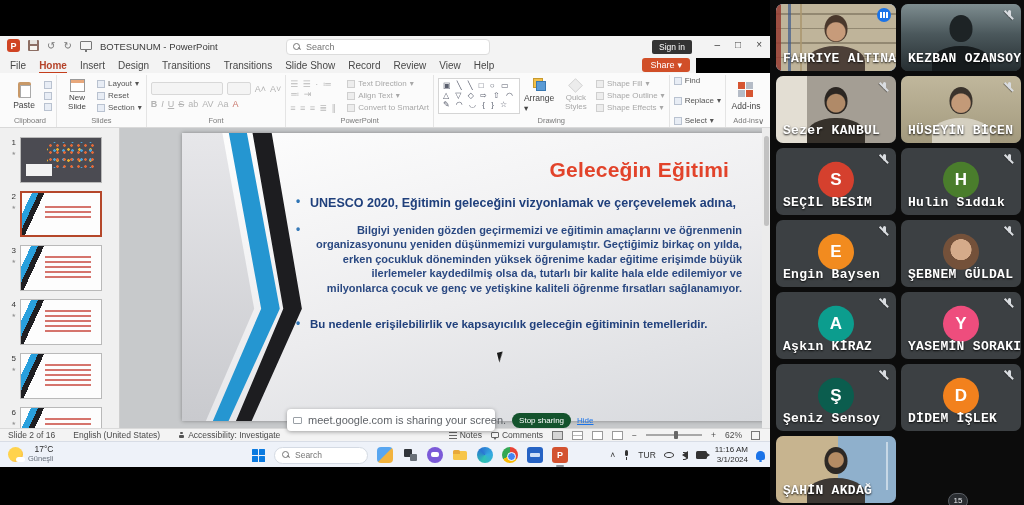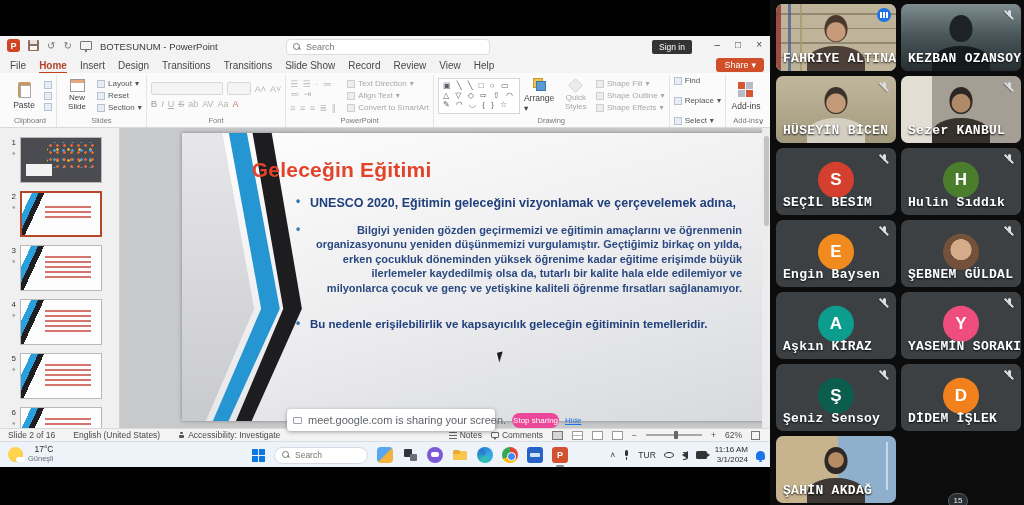--- a/index.html
+++ b/index.html
@@ -22,21 +22,21 @@
   .tb-title { position:absolute; left:100px; top:5px; font-size:9.5px; color:#3b3b3b; }
   .tb-search { position:absolute; left:286px; top:3px; width:204px; height:16px; background:#fff; border:1px solid #dcdcdc; border-radius:4px; display:flex; align-items:center; padding-left:6px; gap:5px; }
   .ic-search { position:relative; width:8px; height:8px; }
   .ic-search::before { content:""; position:absolute; left:0; top:0; width:5px; height:5px; border:1.2px solid #777; border-radius:50%; }
   .ic-search::after { content:""; position:absolute; left:5px; top:5px; width:3px; height:1.2px; background:#777; transform:rotate(45deg); }
   .tb-search input { border:none; outline:none; background:transparent; font-size:9px; color:#555; width:150px; font-family:"Liberation Sans",sans-serif; }
   .signin { position:absolute; right:78px; top:4px; height:14px; background:#333; color:#fff; font-size:8.5px; padding:0 7px; border-radius:2px; display:flex; align-items:center; }
   .winctl { position:absolute; right:8px; top:3px; display:flex; gap:15px; font-size:10px; color:#444; }
 
   
-  .menubar { position:absolute; left:0; top:58px; width:770px; height:15px; background:#f3f3f3; display:flex; gap:13px; padding-left:10px; align-items:center; }
+  .menubar { position:absolute; left:0; top:58px; width:696px; height:15px; background:#f3f3f3; display:flex; gap:13px; padding-left:10px; align-items:center; }
   .mtab { font-size:10px; color:#484848; position:relative; }
   .mtab.active { color:#b5432a; font-weight:bold; }
   .mtab.active::after { content:""; position:absolute; left:0; right:0; bottom:-3px; height:2px; background:#c43e1c; }
   .share-btn { position:absolute; right:6px; top:0px; height:14px; background:#d14f28; border-radius:3px; color:#fff; font-size:9px; padding:0 8px; display:flex; align-items:center; gap:3px; }
 
   
   .ribbon { position:absolute; left:0; top:73px; width:770px; height:55px; background:#fbfbfb; border-bottom:1px solid #d9d9d9; display:flex; padding:2px 4px 0 4px; }
   .rgroup { display:flex; flex-direction:column; border-right:1px solid #e4e4e4; padding:1px 4px 0 4px; }
   .rg-body { flex:1; display:flex; gap:4px; }
   .rg-label { font-size:7.5px; color:#7a7a7a; text-align:center; padding:1px 0 2px; }
@@ -89,35 +89,35 @@
   .slide-region { position:relative; flex:1; background:#c7c9cb; overflow:hidden; }
   .vscroll { position:absolute; right:0; top:0; width:8px; height:100%; background:#ececec; }
   .vscroll i { position:absolute; left:1.5px; top:8px; width:5px; height:90px; background:#c2c2c2; border-radius:3px; }
 
   .slide { position:absolute; left:62px; top:5px; width:582px; height:288px; overflow:hidden;
     background:linear-gradient(165deg,#fefefe 0%, #ececee 55%, #d7d9dd 100%); box-shadow:0 0 4px rgba(0,0,0,.35); }
   .chev { position:absolute; inset:0; }
   .chev.blue { background:#2596d1; clip-path:polygon(7.5% -6%, 10.6% -6%, 16.8% 61%, 6.2% 108%, 3.6% 108%, 13.6% 61%); }
   .chev.black { background:#1d1d20; clip-path:polygon(11.6% -6%, 14.9% -6%, 20.6% 61%, 10.2% 108%, 7.6% 108%, 17.4% 61%); z-index:0; }
   .chev.silver { background:linear-gradient(180deg,#e7e7ea,#c9cace); clip-path:polygon(0% -6%, 6.4% -6%, 12.4% 61%, 2.4% 108%, 0% 108%); }
-  .slide-title { position:absolute; left:12%; right:6%; top:25px; text-align:left; font-size:21px; font-weight:bold; color:#e2432a; letter-spacing:.2px; }
+  .slide-title { position:absolute; left:12%; right:6%; top:25px; text-align:right; font-size:21px; font-weight:bold; color:#e2432a; letter-spacing:.2px; }
   .bullets { position:absolute; left:128px; right:22px; top:62px; color:#20407c; }
   .bullet { position:relative; margin-bottom:11px; line-height:1.32; }
   .bullet::before { content:"•"; position:absolute; left:-14px; top:-1px; color:#2e74b5; font-size:12px; }
   .bullet.b1 { font-size:12.5px; font-weight:bold; }
   .bullet.b2 { font-size:11px; font-weight:bold; opacity:.95;text-align:right; }
   .bullet.b3 { font-size:11.5px; font-weight:bold; margin-top:22px; }
   .cursor { position:absolute; width:0; height:0; border-left:6px solid #1a1a1a; border-bottom:10px solid transparent; border-top:0 solid transparent; transform:rotate(-14deg); filter:drop-shadow(0 0 1px #fff); }
 
   
   .banner { position:absolute; left:287px; top:409px; width:208px; height:22px; background:#fff; border-radius:4px;
     box-shadow:0 1px 4px rgba(0,0,0,.35); display:flex; align-items:center; gap:6px; padding:0 6px; z-index:60; }
   .cast-ic { width:9px; height:7px; border:1.2px solid #9aa0a6; border-radius:1px; flex:none; }
   .banner-msg { font-size:11px; color:#5f6368; white-space:nowrap; }
-  .stop-btn { background:#ec4899; color:#fff; font-size:8px; border-radius:9px; padding:3px 1px; white-space:nowrap; }
+  .stop-btn { background:#14532d; color:#fff; font-size:8px; border-radius:9px; padding:3px 7px; white-space:nowrap; }
   .hide-link { color:#1a73e8; font-size:8px; text-decoration:underline; }
 
   
   .statusbar { position:absolute; left:0; top:428px; width:770px; height:13px; background:#f3f3f3; border-top:1px solid #dadada; display:flex; align-items:center; font-size:8.5px; color:#4a4a4a; }
   .sb-left { display:flex; gap:18px; padding-left:8px; align-items:center; }
   .sb-acc { display:flex; align-items:center; gap:3px; }
   .acc-ic { width:7px; height:7px; position:relative; }
   .acc-ic::before { content:""; position:absolute; left:2.2px; top:0; width:2.6px; height:2.6px; border-radius:50%; background:#555; }
   .acc-ic::after { content:""; position:absolute; left:1px; top:3px; width:5px; height:3.6px; background:#555; border-radius:1px; }
   .sb-right { margin-left:auto; display:flex; align-items:center; gap:9px; padding-right:10px; }
@@ -543,38 +543,38 @@
       <div class="vbg v-kezban">
           <div class="head"></div>
           <div class="torso"></div>
         </div>
       <span class="mic-off"></span>
       <span class="pname">KEZBAN OZANSOY</span>
     </div>
 
 
     <div class="tile">
+      <div class="vbg v-sezer">
+          <div class="head"></div>
+          <div class="torso"></div>
+        </div>
+      <span class="mic-off"></span>
+      <span class="pname">Sezer KANBUL</span>
+    </div>
+
+    <div class="tile">
       <div class="vbg v-huseyin">
           <div class="head"></div>
           <div class="torso"></div>
         </div>
       <span class="mic-off"></span>
       <span class="pname">HÜSEYİN BİCEN</span>
     </div>
 
     <div class="tile">
-      <div class="vbg v-sezer">
-          <div class="head"></div>
-          <div class="torso"></div>
-        </div>
-      <span class="mic-off"></span>
-      <span class="pname">Sezer KANBUL</span>
-    </div>
-
-    <div class="tile">
       <span class="avatar" style="background: rgb(213, 64, 46);">S</span>
       <span class="mic-off"></span>
       <span class="pname">SEÇİL BESİM</span>
     </div>
 
     <div class="tile">
       <span class="avatar" style="background: rgb(74, 125, 44);">H</span>
       <span class="mic-off"></span>
       <span class="pname">Hulin Sıddık</span>
     </div>

